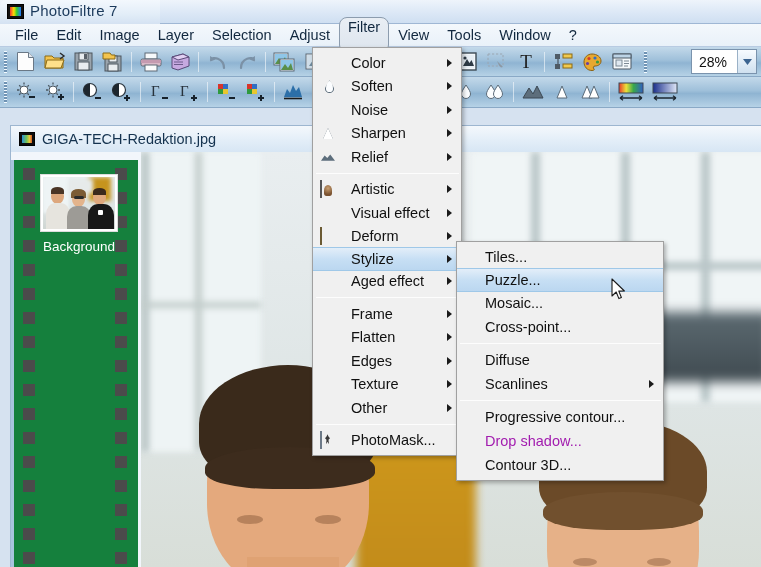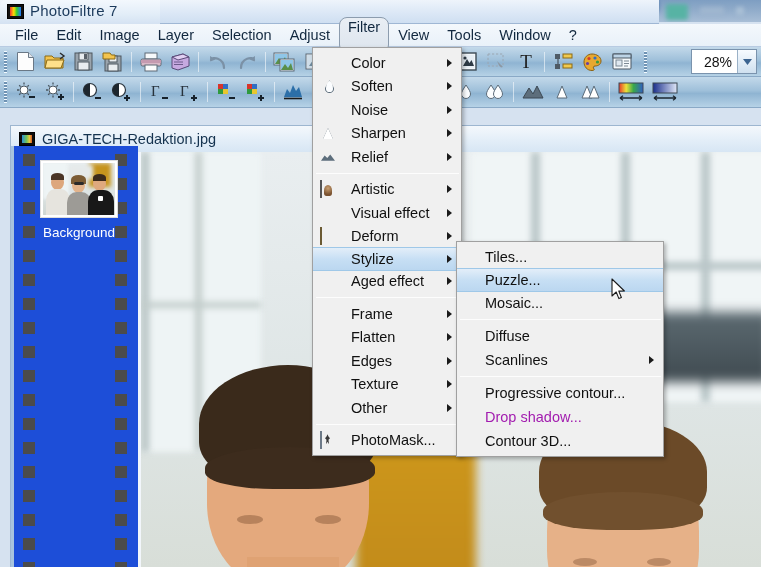--- a/index.html
+++ b/index.html
@@ -26,21 +26,21 @@
   }
   .desktop-strip .blob {
     position: absolute; border-radius: 2px; filter: blur(2.2px);
   }
 
   
   .window {
     position: absolute; left: 0; top: 0; width: 761px; height: 567px;
   }
   .titlebar {
-    position: absolute; left: 0; top: 0; width: 659px; height: 24px;
+    position: absolute; left: 0; top: 0; width: 761px; height: 24px;
     background: linear-gradient(180deg,#eef4fb 0%, #dce8f6 55%, #cfdff1 100%);
     border-bottom: 1px solid #9fb7d4;
   }
   
   .titlebar-left {
     position: absolute; left: 0; top: 0; width: 160px; height: 24px;
     background: linear-gradient(180deg,#f3f8fd 0%, #e2edf8 60%, #d4e2f2 100%);
     border-top-left-radius: 6px;
   }
   .app-icon {
@@ -95,21 +95,21 @@
   }
   .tsep {
     width: 1px; height: 20px; margin: 0 4px; flex: 0 0 auto;
     background: linear-gradient(180deg,rgba(255,255,255,0) 0%,#6d90b2 40%,rgba(255,255,255,0) 100%);
     border-right: 1px solid rgba(255,255,255,.55);
   }
   .zoombox {
     position: absolute; right: 4px; top: 2px;
     width: 66px; height: 25px;
     background: #fff; border: 1px solid #7a93ad;
-    display: flex; align-items: center; text-align: center;
+    display: flex; align-items: center;
   }
   .zoombox .zval { font-size: 14px; color: #111; padding-left: 7px; flex: 1; }
   .zoombox .zarrow {
     width: 19px; height: 23px; background: linear-gradient(180deg,#f7fbff,#cfe0ef);
     border-left: 1px solid #9ab1c7; display:flex; align-items:center; justify-content:center;
   }
 
   
   .docwin {
     position: absolute; left: 10px; top: 125px; right: 0; bottom: 0;
@@ -126,22 +126,22 @@
     display: flex; align-items: center; justify-content: center; margin-right: 7px;
   }
   .doc-icon i {
     display:block; width: 10px; height: 8px;
     background: linear-gradient(90deg,#2b8fd6 0%, #6fc35a 45%, #e8c83c 75%, #d8572a 100%);
   }
   .doc-name { font-size: 14.5px; color: #15334f; }
 
   
   .layerpanel {
-    position: absolute; left: 0; top: 20px; width: 127px; bottom: 0;
-    background: #1d4ed8;
+    position: absolute; left: 0; top: 34px; width: 127px; bottom: 0;
+    background: #15803d;
     border-left: 3px solid #a8c4de;
   }
   .sprockets {
     position: absolute; top: 0; bottom: 0; width: 22px;
     background-image: repeating-linear-gradient(180deg,
         transparent 0 6px, #4b4b4b 6px 18px, transparent 18px 24px);
     background-size: 12px 24px; background-repeat: repeat-y;
     background-position: 5px 2px;
   }
   .sprockets.l { left: 4px; }
@@ -843,20 +843,23 @@
     <div class="menu stylize">
       <div class="row">
         <span>Tiles...</span>
       </div>
       <div class="row hl">
         <span>Puzzle...</span>
       </div>
       <div class="row">
         <span>Mosaic...</span>
       </div>
+      <div class="row">
+        <span>Cross-point...</span>
+      </div>
       <div class="sep"></div>
       <div class="row">
         <span>Diffuse</span>
       </div>
       <div class="row">
         <span>Scanlines</span>
         <span class="arrow"></span>
       </div>
       <div class="sep"></div>
       <div class="row">

